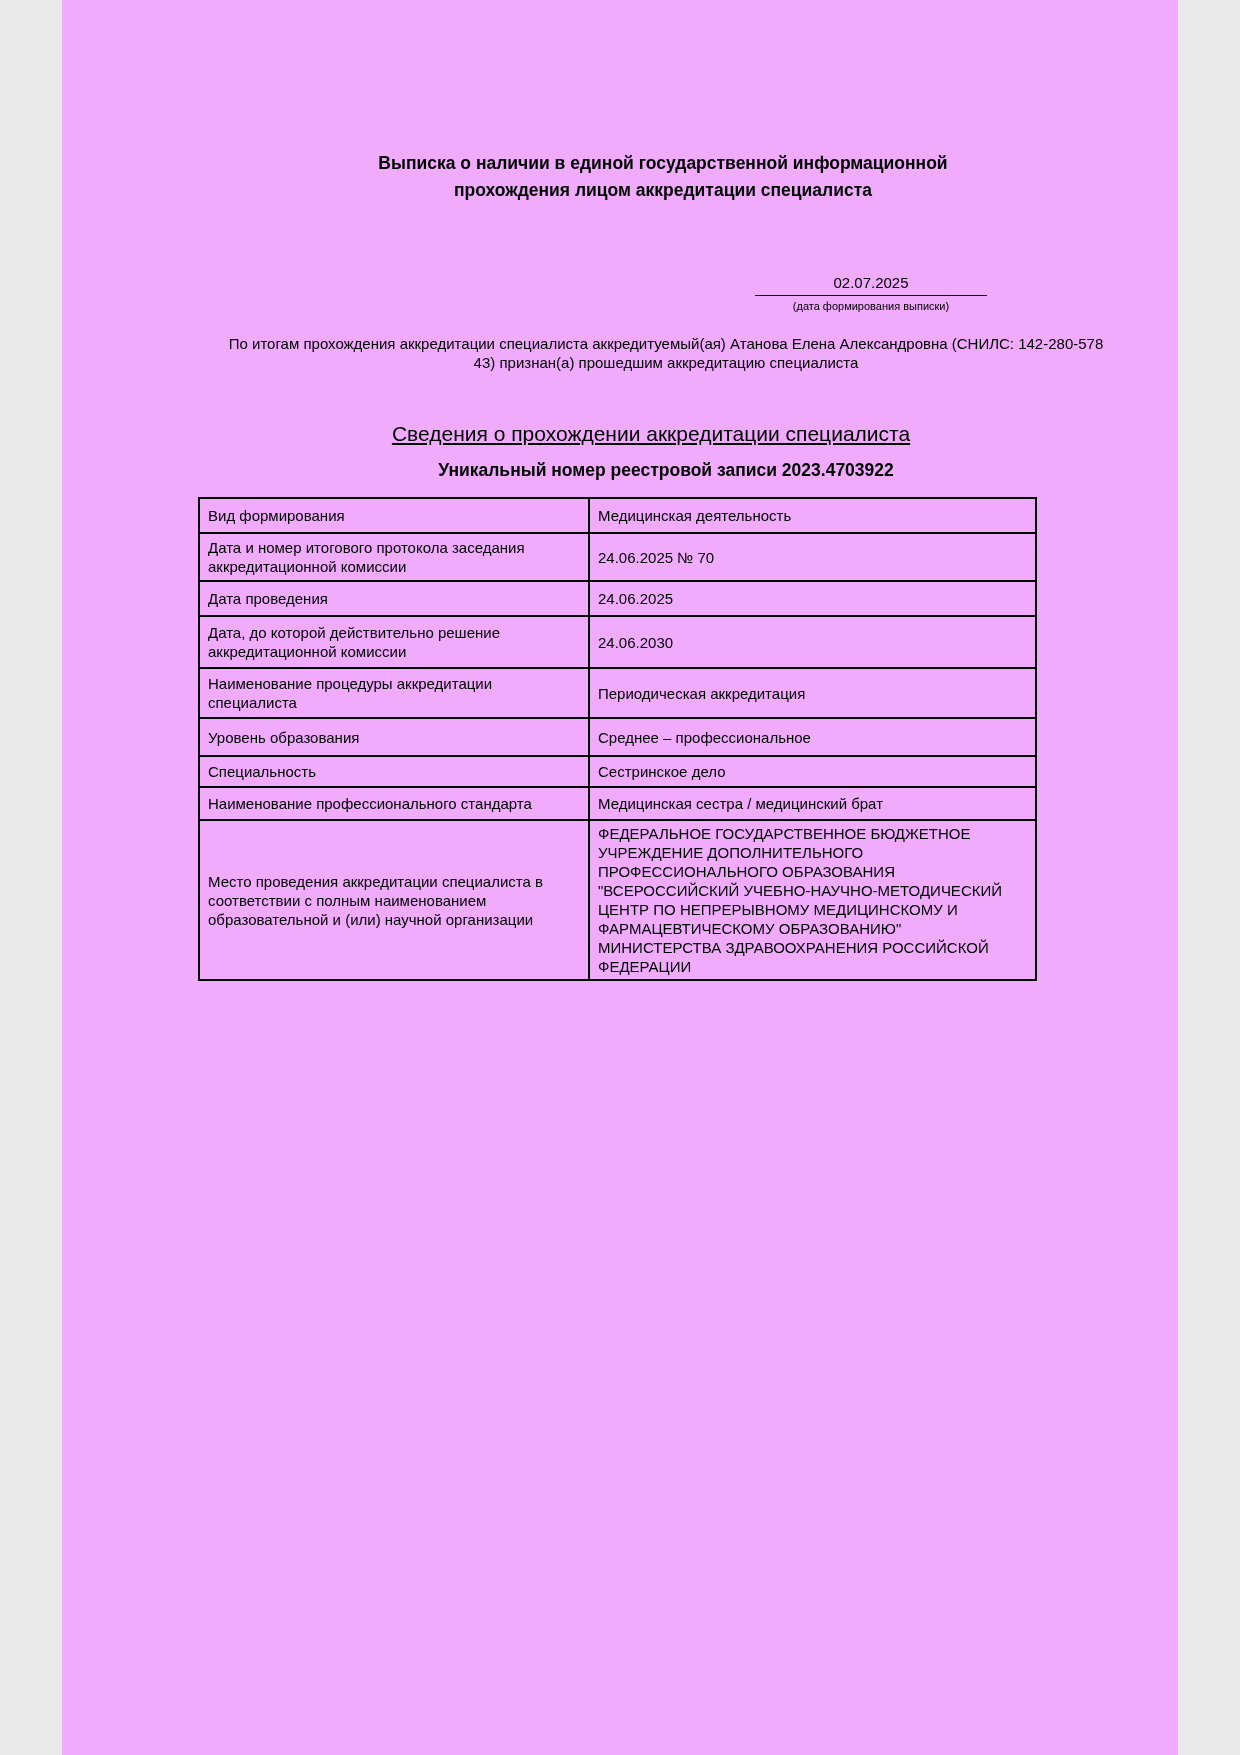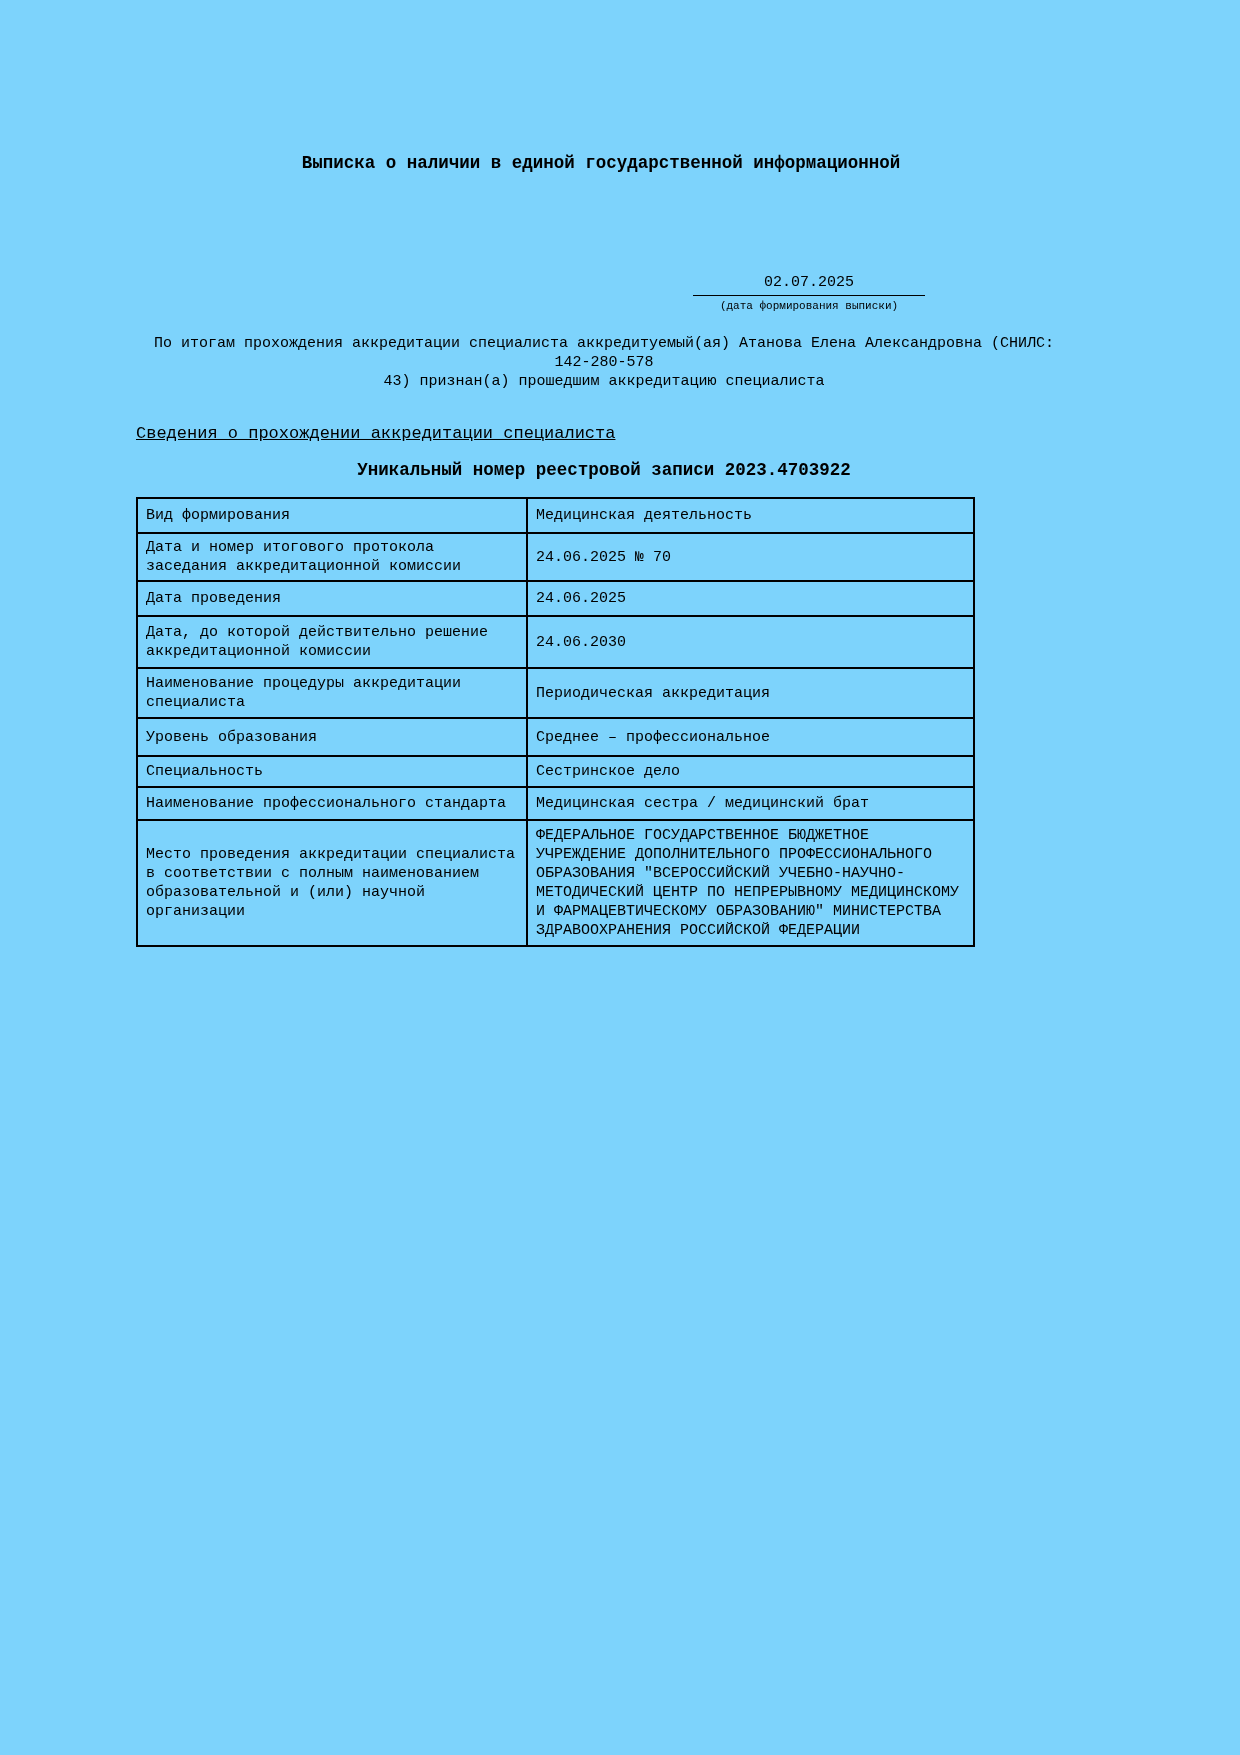--- a/index.html
+++ b/index.html
@@ -1,22 +1,22 @@
 <!DOCTYPE html>
 <html lang="ru"><head>
 <meta charset="utf-8">
 <style>
   * { margin:0; padding:0; box-sizing:border-box; }
   html,body { background:#e9e9e9; }
   .page {
     position:relative;
-    width:1240px; height:1755px;
-    background:#7dd3fc;
+    width:1116px; height:1755px;
+    background:#f0abfc;
     color:#000000;
-    font-family:Liberation Mono, monospace;
+    font-family:Liberation Sans, sans-serif;
     overflow:hidden;
     margin:0 auto;
   }
   .doc-title {
     position:absolute; top:150px; left:136px; width:930px;
     text-align:center;
     font-size:17.5px; font-weight:bold; line-height:27px;
   }
   .doc-title span { display:block; }
   .date-block {
@@ -34,23 +34,23 @@
     font-size:11px; line-height:18px;
     padding-top:1px;
   }
   .summary {
     position:absolute; top:334px; left:136px; width:936px;
     text-align:center;
     font-size:15px; line-height:19px;
   }
   .summary span { display:block; }
   .section-heading {
-    position:absolute; top:424px; left:136px; width:936px;
-    text-align:left;
-    font-size:17px; line-height:19px;
+    position:absolute; top:424px; left:121px; width:936px;
+    text-align:center;
+    font-size:21px; line-height:19px;
     text-decoration:underline;
   }
   .registry-heading {
     position:absolute; top:459px; left:136px; width:936px;
     text-align:center;
     font-size:17.5px; font-weight:bold; line-height:22px;
   }
   table.acc-table {
     position:absolute; top:497px; left:136px;
     width:837px;
@@ -70,20 +70,21 @@
   tr.r5{height:52px} tr.r6{height:50px} tr.r7{height:38px} tr.r8{height:31px}
   tr.r9{height:33px} tr.r10{height:126px}
 </style>
 </head>
 <body>
 
 <div class="page">
 
   <div class="doc-title">
     <span>Выписка о наличии в единой государственной информационной</span>
+    <span>прохождения лицом аккредитации специалиста</span>
   </div>
 
   <div class="date-block">
     <span class="date-value">02.07.2025</span>
     <span class="date-caption">(дата формирования выписки)</span>
   </div>
 
   <div class="summary">
     <span>По итогам прохождения аккредитации специалиста аккредитуемый(ая) Атанова Елена Александровна (СНИЛС: 142-280-578</span>
     <span>43) признан(а) прошедшим аккредитацию специалиста</span>

